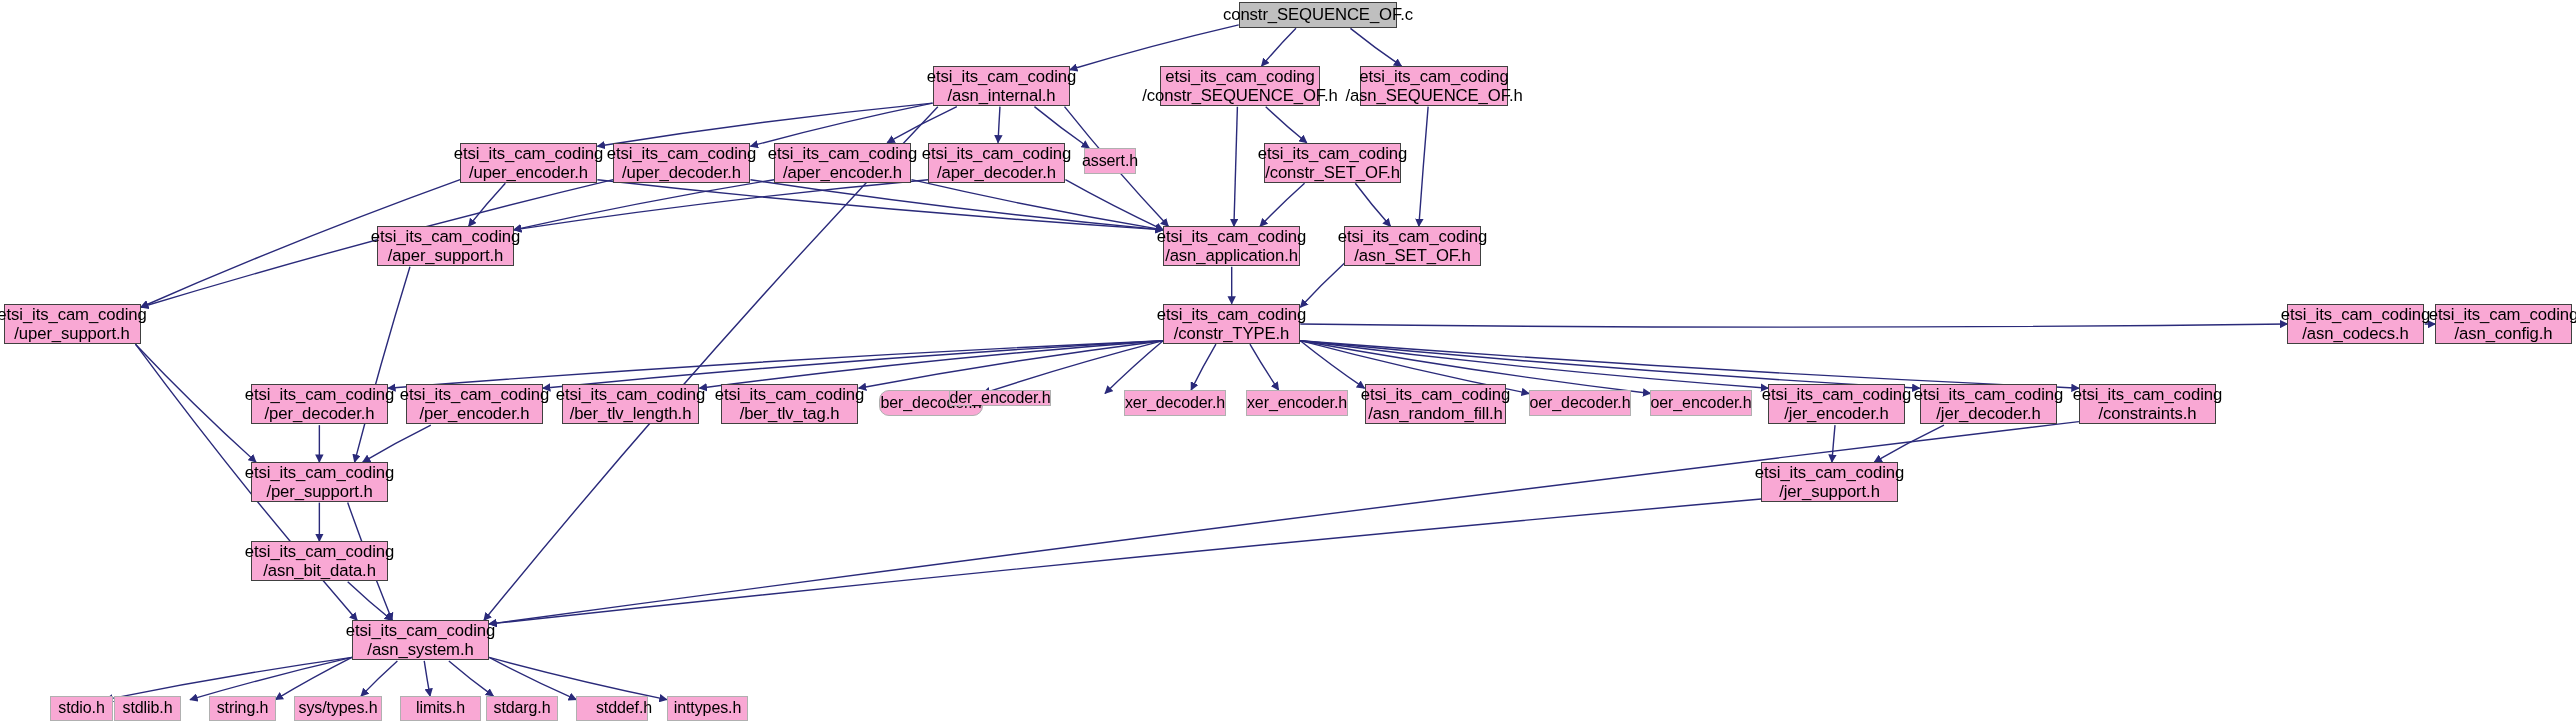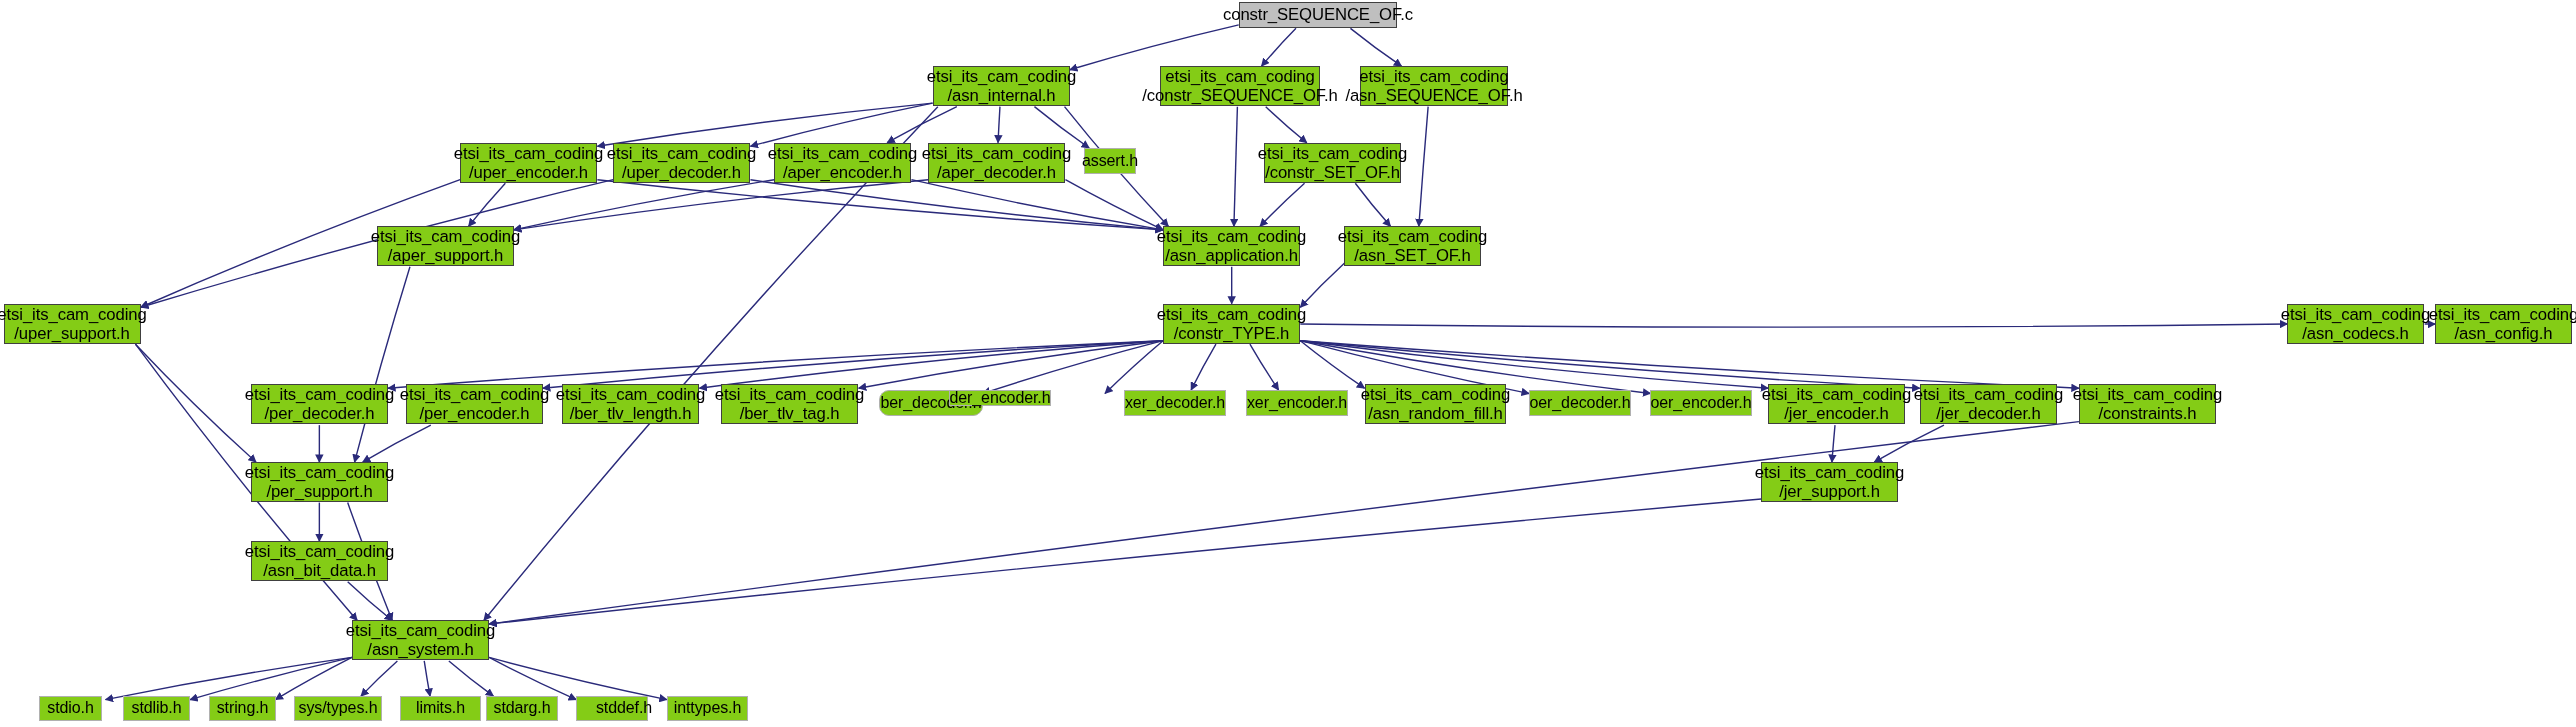--- a/index.html
+++ b/index.html
@@ -26,21 +26,21 @@
     height: 728px;
     pointer-events: none;
   }
   .node {
     position: absolute;
     box-sizing: border-box;
     display: flex;
     align-items: center;
     justify-content: center;
     text-align: center;
-    background: #84cc16;
+    background: #f9a8d4;
     border: 0.9px solid #808080;
     color: #000000;
     font-size: 16.7px;
     line-height: 1.16;
     white-space: pre-line;
     letter-spacing: -0.1px;
     z-index: 5;
   }
   .node.hdr {
     border: 1.8px solid #404040;
@@ -183,22 +183,22 @@
     <div class="node hdr" style="left: 2079px; top: 384px; width: 137px; height: 40px;">etsi_its_cam_coding
 /constraints.h</div>
     <div class="node hdr" style="left: 251px; top: 462px; width: 137px; height: 40px;">etsi_its_cam_coding
 /per_support.h</div>
     <div class="node hdr" style="left: 1761px; top: 462px; width: 137px; height: 40px;">etsi_its_cam_coding
 /jer_support.h</div>
     <div class="node hdr" style="left: 251px; top: 541px; width: 137px; height: 40px;">etsi_its_cam_coding
 /asn_bit_data.h</div>
     <div class="node hdr" style="left: 352px; top: 620px; width: 137px; height: 40px;">etsi_its_cam_coding
 /asn_system.h</div>
-    <div class="node plain" style="left: 39px; top: 696px; width: 63px; height: 25px;">stdio.h</div>
-    <div class="node plain" style="left: 123px; top: 696px; width: 67px; height: 25px;">stdlib.h</div>
+    <div class="node plain" style="left: 50px; top: 696px; width: 63px; height: 25px;">stdio.h</div>
+    <div class="node plain" style="left: 114px; top: 696px; width: 67px; height: 25px;">stdlib.h</div>
     <div class="node plain" style="left: 209px; top: 696px; width: 67px; height: 25px;">string.h</div>
     <div class="node plain" style="left: 294px; top: 696px; width: 88px; height: 25px;">sys/types.h</div>
     <div class="node plain" style="left: 400px; top: 696px; width: 81px; height: 25px;">limits.h</div>
     <div class="node plain" style="left: 486px; top: 696px; width: 72px; height: 25px;">stdarg.h</div>
     <div class="node plain" style="left: 576px; top: 696px; width: 72px; height: 25px; padding-left: 24px;">stddef.h</div>
     <div class="node plain" style="left: 667px; top: 696px; width: 81px; height: 25px;">inttypes.h</div>
   </div>
 
 
 </body></html>

